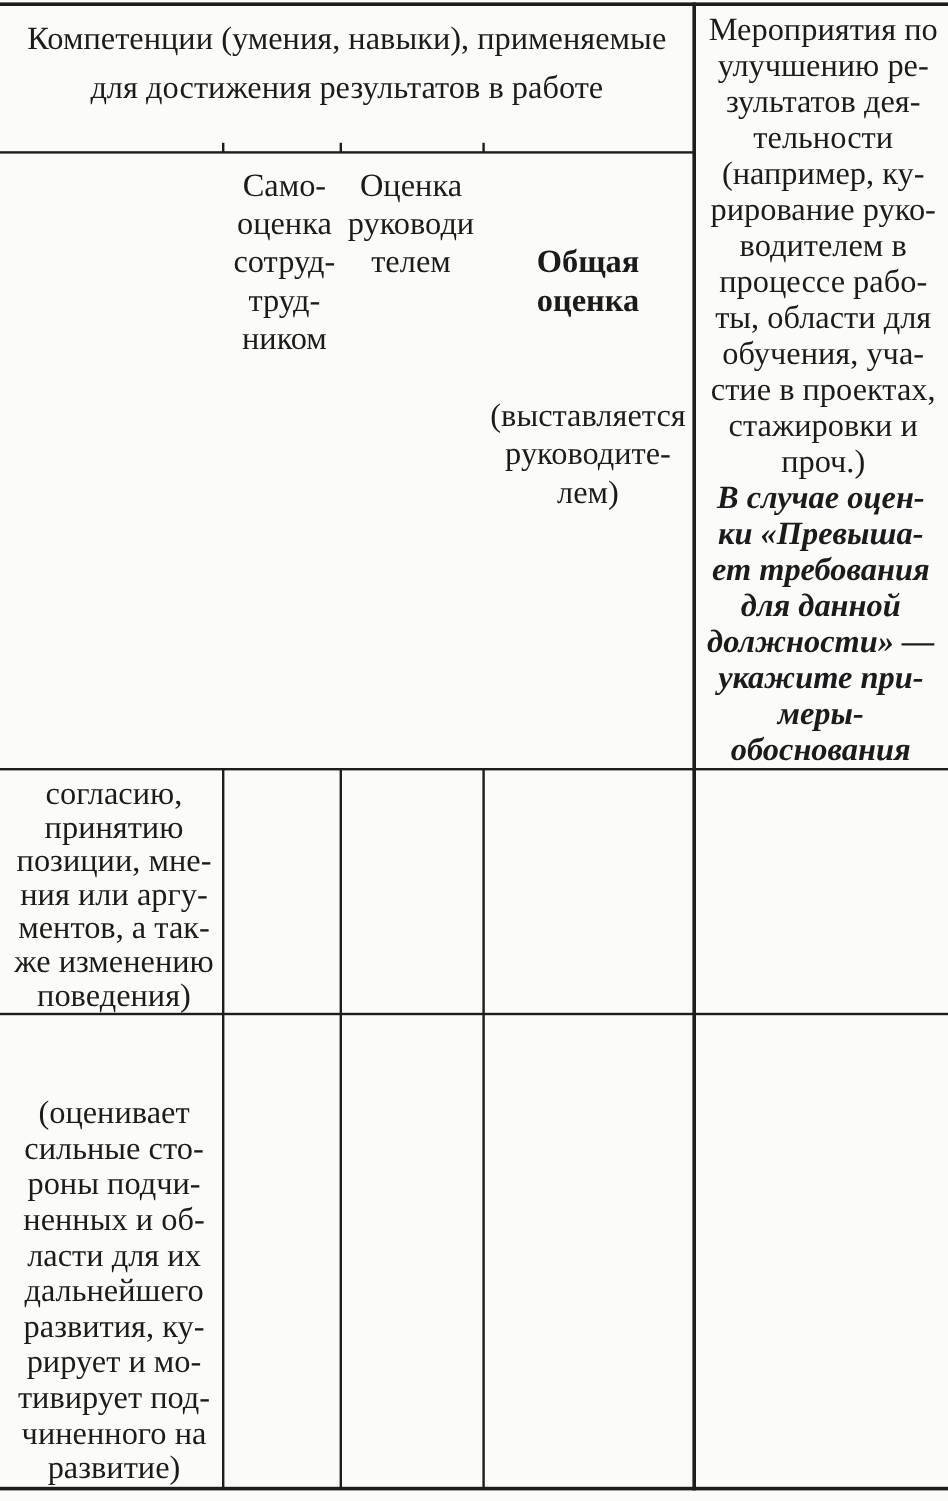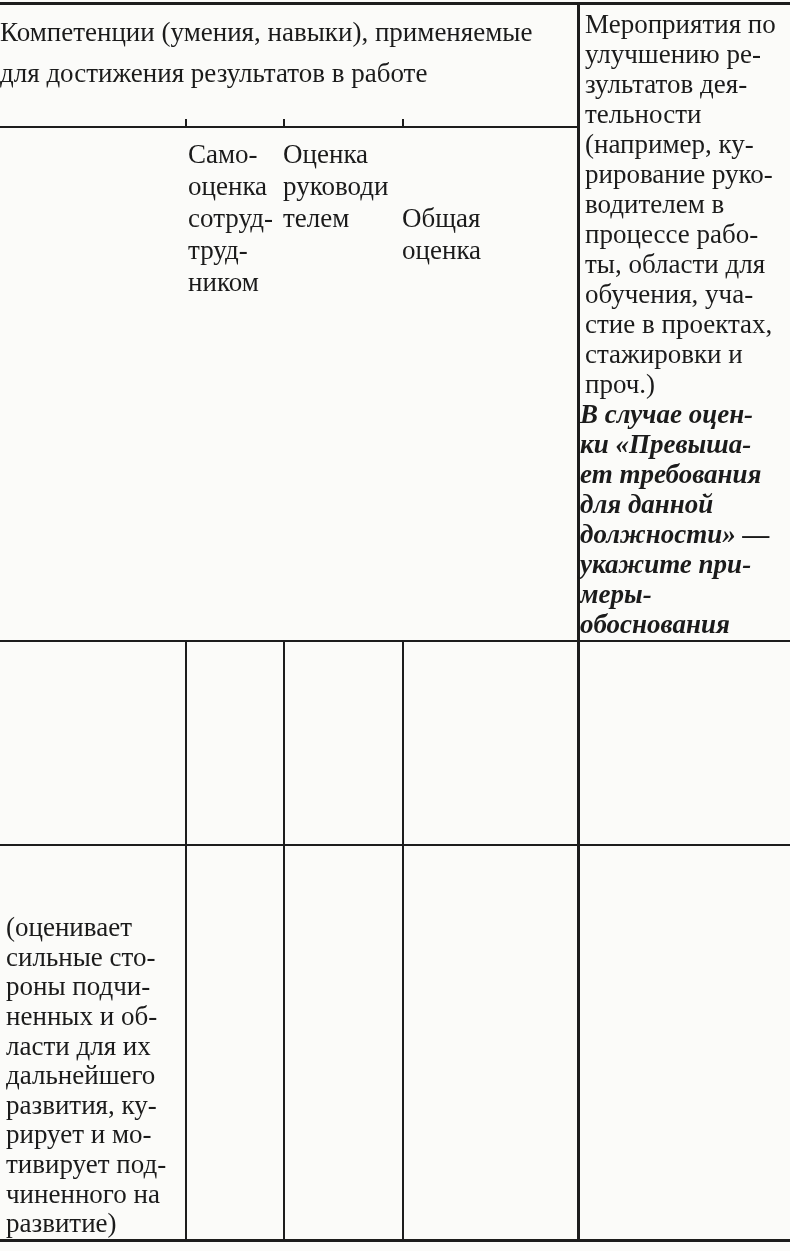--- a/index.html
+++ b/index.html
@@ -10,23 +10,24 @@
     color:#1b1b1b;
     font-family:"Liberation Serif","DejaVu Serif",serif;
     font-size:27px;
     overflow:hidden;
   }
   .line{position:absolute;background:#1d1d1d;}
   .txt{
     position:absolute;
     white-space:pre;            
     line-height:30px;
+    text-align:center;
   }
-  .center{}
-  .bold{font-weight:400;}
+  .center{text-align:center;}
+  .bold{font-weight:700;}
   .note{font-style:italic;font-weight:700;}
 </style>
 </head>
 <body>
 
 <div class="page">
 
   <div class="line" style="left:0;top:2px;width:790px;height:3px"></div>
   <div class="line" style="left:0;top:126px;width:579px;height:2px"></div>
   <div class="line" style="left:0;top:640px;width:790px;height:2px"></div>
@@ -51,20 +52,23 @@
 труд-
 ником</div>
 
   <div class="txt center" style="left:283px;top:138px;width:119px;line-height:32px">Оценка
 руководи
 телем</div>
 
   <div class="txt center" style="left:402px;top:138px;width:176px;line-height:32px">
     <div class="bold">Общая
 оценка</div>
+    <div>(выставляется
+руководите-
+лем)</div>
   </div>
 
   <div class="txt" style="left:585px;top:9px;width:202px">Мероприятия по
 улучшению ре-
 зультатов дея-
 тельности
 (например, ку-
 рирование руко-
 водителем в
 процессе рабо-
@@ -76,20 +80,27 @@
 
   <div class="txt center note" style="left:580px;top:399px;width:208px">В случае оцен-
 ки «Превыша-
 ет требования
 для данной
 должности» —
 укажите при-
 меры-
 обоснования</div>
 
+  <div class="txt" style="left:6px;top:647px;width:178px;line-height:28px">согласию,
+принятию
+позиции, мне-
+ния или аргу-
+ментов, а так-
+же изменению
+поведения)</div>
   <div style="position:absolute;left:187px;top:642px;width:96px;height:202px"></div>
   <div style="position:absolute;left:285px;top:642px;width:117px;height:202px"></div>
   <div style="position:absolute;left:404px;top:642px;width:173px;height:202px"></div>
   <div style="position:absolute;left:580px;top:642px;width:210px;height:202px"></div>
 
   <div class="txt" style="left:6px;top:854px;width:178px;line-height:29.6px">
     <div>(оценивает
 сильные сто-
 роны подчи-
 ненных и об-

